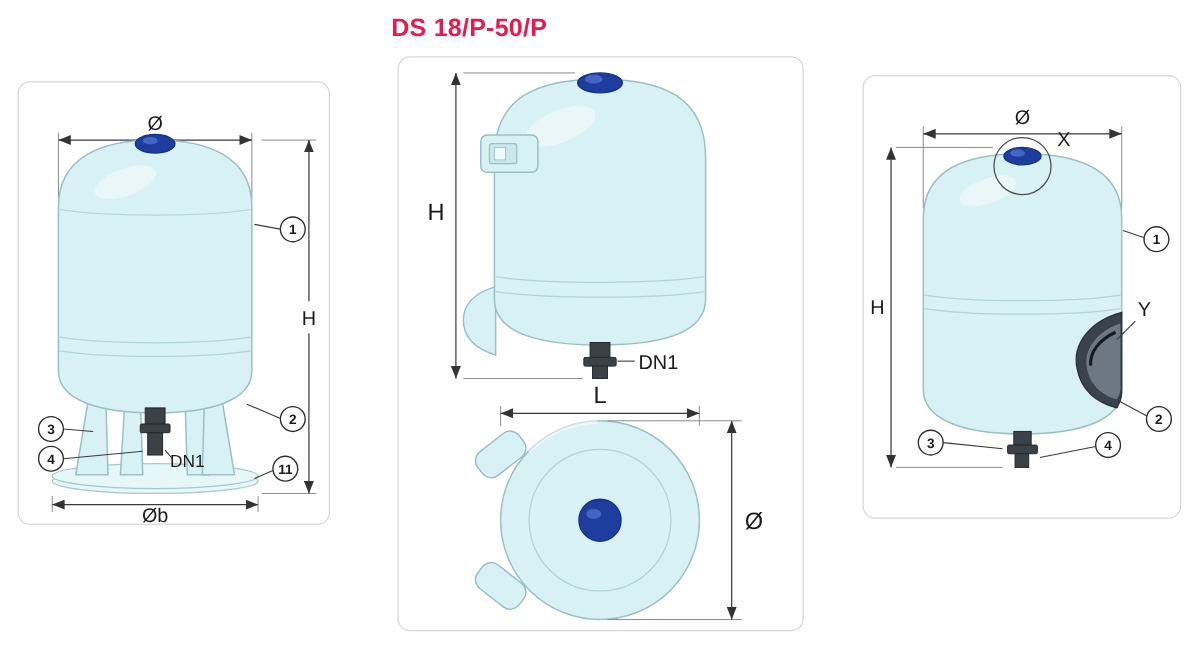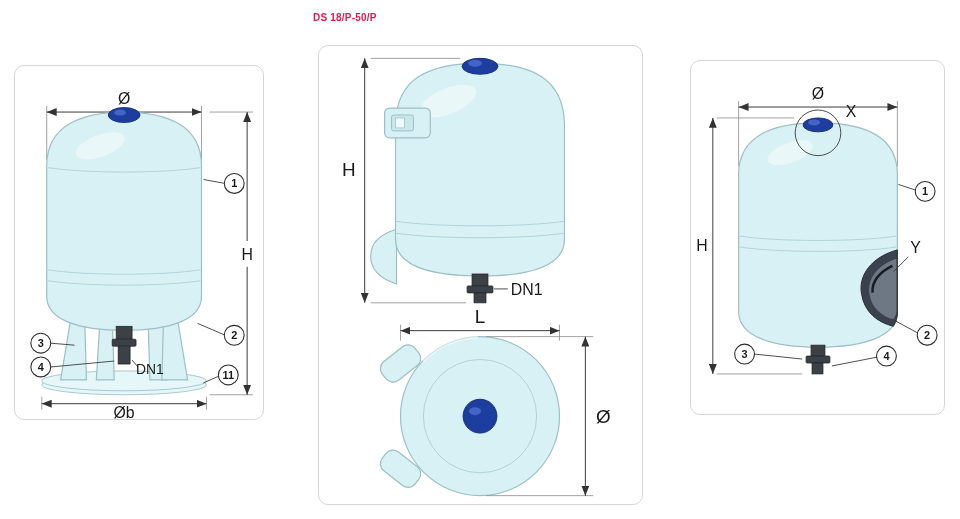--- a/index.html
+++ b/index.html
@@ -1,18 +1,18 @@
 <!DOCTYPE html>
 <html style="--title-color: #e8194d; --tank-fill: #d8f1f5; --cap-fill: #1d3e9e; --line-color: #3a3a3a;"><head>
 <meta charset="utf-8">
 <style>
   * { margin:0; padding:0; box-sizing:border-box; }
   html,body { width:960px; height:519px; background:#ffffff; font-family:"Liberation Sans", sans-serif; }
   .page { position:relative; width:960px; height:519px; overflow:hidden; }
-  .title { position:absolute; left:313px; top:12px; font-size:10px; font-weight:bold; letter-spacing:0.2px; color:var(--title-color,#e8194d); }
+  .title { position:absolute; left:313px; top:12px; font-size:20px; font-weight:bold; letter-spacing:0.2px; color:var(--title-color,#e8194d); }
   .panel { position:absolute; border:1px solid #d6d6d6; border-radius:10px; background:#ffffff; }
   .panel svg { display:block; width:100%; height:100%; }
   text { font-family:"Liberation Sans", sans-serif; fill:#1a1a1a; }
   .dim-label { font-size:16px; }
   .dim-label-lg { font-size:19px; }
   .small-label { font-size:14px; }
   .callout-num { font-size:11px; font-weight:bold; }
   .tank { fill:var(--tank-fill,#d8f1f5); stroke:#9cbfc5; stroke-width:1.2; }
   .tank-light { fill:#e6f7f9; stroke:#a9c6cb; stroke-width:1; }
   .cap { fill:var(--cap-fill,#1d3e9e); stroke:#14307d; stroke-width:1; }

